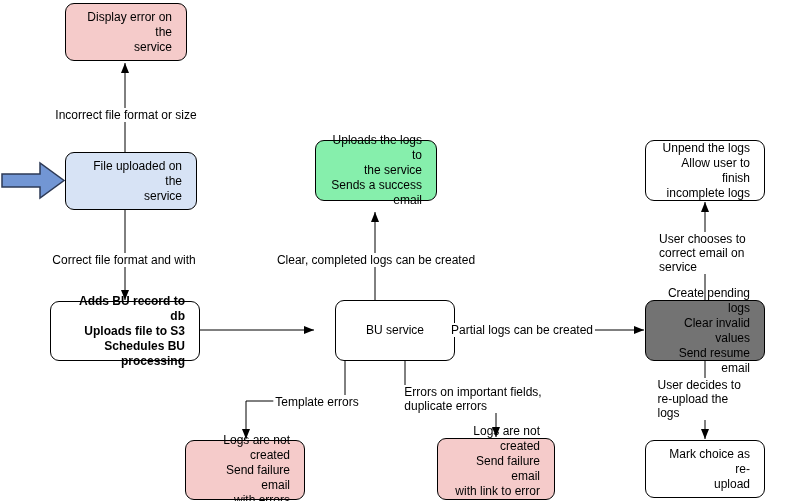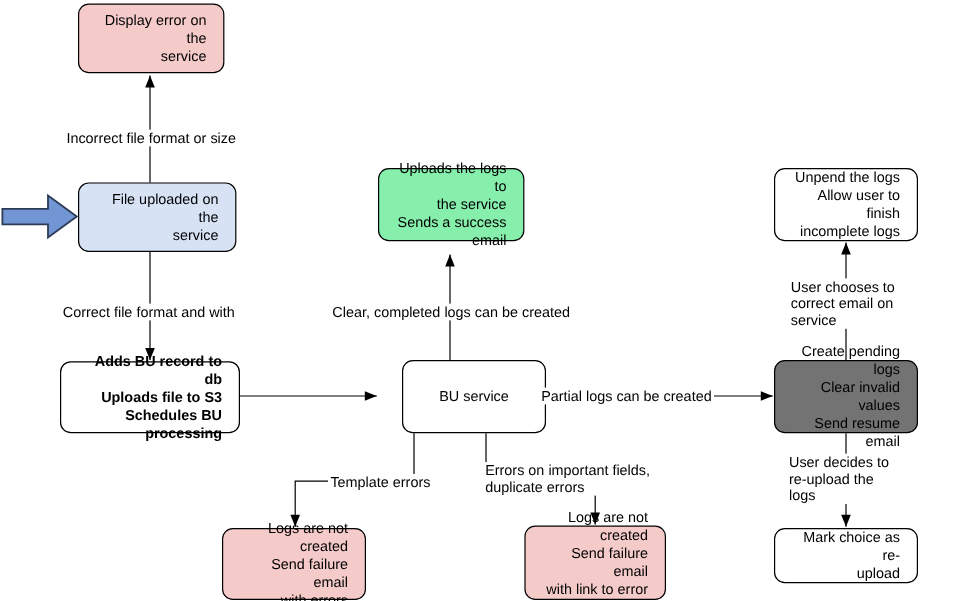--- a/index.html
+++ b/index.html
@@ -32,21 +32,21 @@
     padding: 2px 14px;
     background: #ffffff;
   }
   .n-display-error   { left: 65px;  top: 3px;   width: 122px; height: 58px; background: #f5cbca; }
   .n-file-uploaded   { left: 65px;  top: 152px; width: 132px; height: 58px; background: #d7e3f5; }
   .n-adds-bu         { left: 50px;  top: 301px; width: 150px; height: 60px; font-weight: bold; }
   .n-uploads-logs    { left: 315px; top: 140px; width: 122px; height: 61px; background: #86efac; }
   .n-bu-service      { left: 315px; top: 300px; width: 120px; height: 61px; margin-left: 20px; }
   .n-create-pending  { left: 645px; top: 300px; width: 120px; height: 61px; background: #737373; }
   .n-unpend          { left: 645px; top: 140px; width: 120px; height: 61px; }
-  .n-mark-choice     { left: 645px; top: 440px; width: 120px; height: 46px; }
+  .n-mark-choice     { left: 645px; top: 440px; width: 120px; height: 58px; }
   .n-not-created-1   { left: 185px; top: 440px; width: 120px; height: 60px; background: #f5cbca; }
   .n-not-created-2   { left: 437px; top: 438px; width: 118px; height: 62px; background: #f5cbca; }
 
   .edge-label {
     position: absolute;
     transform: translate(-50%, -50%);
     background: #ffffff;
     font-size: 12px;
     line-height: 14px;
     white-space: pre-line;

